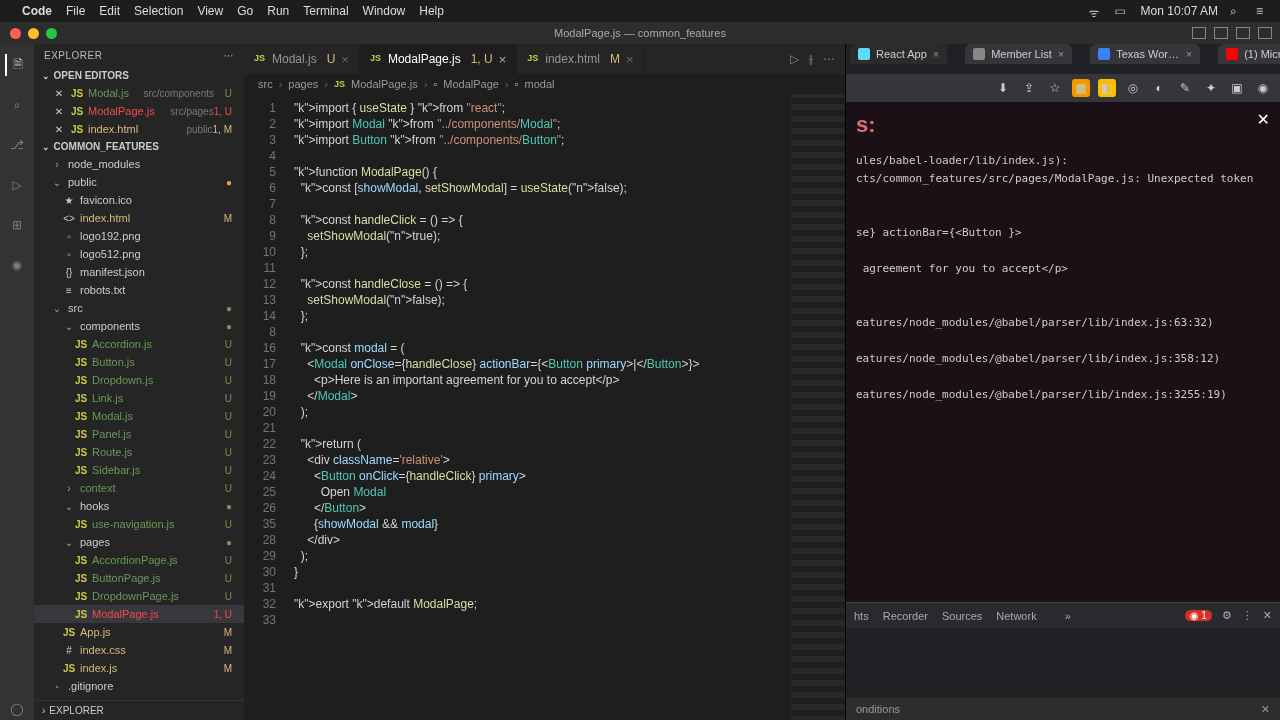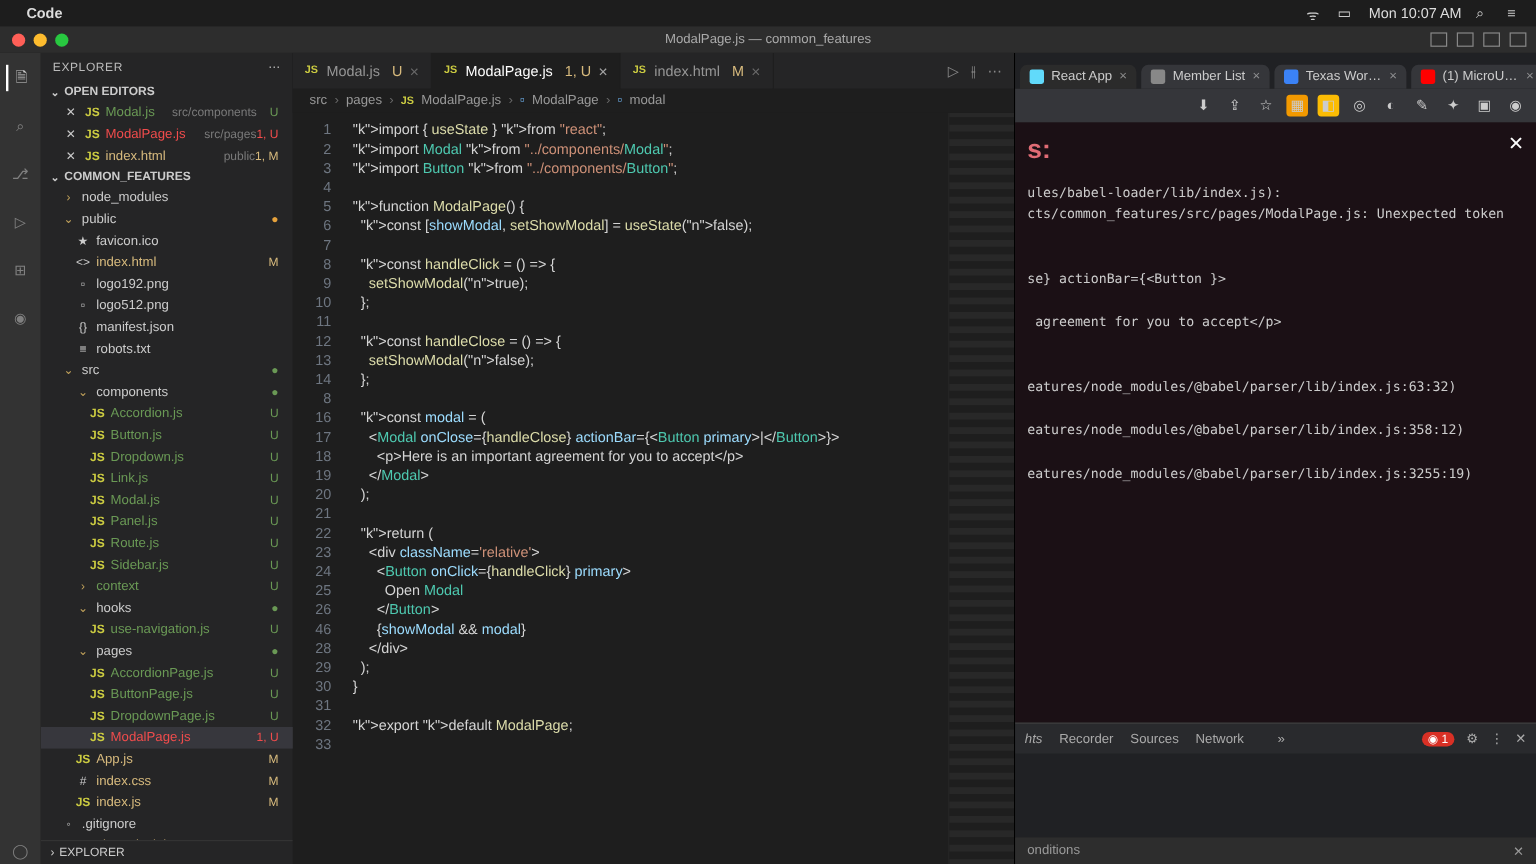--- a/index.html
+++ b/index.html
@@ -66,21 +66,21 @@
 .lines { flex:1; padding:6px 0 0 8px; white-space:pre; color:#d4d4d4; }
 .lines div { height:16px; }
 .minimap { width:55px; background:#1e1e1e; border-left:1px solid #2a2a2a; opacity:.5; background-image:linear-gradient(#333 6px, transparent 6px); background-size:100% 12px; background-position:0 10px; } 
 .s { color:#ce9178; } 
 .f { color:#dcdcaa; } 
 .v { color:#9cdcfe; } 
 .c { color:#4ec9b0; } 
 
 
 .browser { width:435px; background:#2b2b2b; display:flex; flex-direction:column; border-left:1px solid #000; }
-.btabs { height:30px; background:#202124; display:flex; align-items:flex-end; padding:0 4px; gap:4px; }
+.btabs { height:30px; background:#202124; display:flex; align-items:flex-start; padding:0 4px; gap:18px; }
 .btab { display:flex; align-items:center; gap:6px; padding:4px 8px; background:#35363a; border-radius:6px 6px 0 0; font-size:11px; color:#ccc; max-width:110px; }
 .btab.first { background:#2b2b2b; }
 .btab .fav { width:12px; height:12px; border-radius:2px; flex-shrink:0; }
 .btab .title { overflow:hidden; text-overflow:ellipsis; white-space:nowrap; flex:1; }
 .btab .x { opacity:.6; }
 .btoolbar { height:28px; background:#35363a; display:flex; align-items:center; padding:0 8px; gap:8px; justify-content:flex-end; }
 .btoolbar .ticon { width:18px; height:18px; border-radius:3px; display:flex; align-items:center; justify-content:center; font-size:12px; }
 .bcontent { flex:1; background:#1b1015; position:relative; padding:10px; overflow:hidden; }
 .err-heading { color:#e06c75; font-size:22px; font-weight:600; margin-bottom:14px; }
 .close-x { position:absolute; top:8px; right:10px; color:#fff; font-size:16px; }
@@ -99,20 +99,21 @@
 
 .layout-icons { position:absolute; right:8px; display:flex; gap:8px; color:#888; }
 .layout-icons span { width:14px; height:12px; border:1px solid #888; display:inline-block; }
 </style>
 </head>
 <body>
 
 <div class="menubar">
   <span class="apple"></span>
   <span class="app">Code</span>
+  <span id="menu-items"><span class="menu-item">File</span><span class="menu-item">Edit</span><span class="menu-item">Selection</span><span class="menu-item">View</span><span class="menu-item">Go</span><span class="menu-item">Run</span><span class="menu-item">Terminal</span><span class="menu-item">Window</span><span class="menu-item">Help</span></span>
   <div class="right">
     <span class="icon-sm">ᯤ</span>
     <span class="icon-sm">▭</span>
     <span>Mon 10:07 AM</span>
     <span class="icon-sm">⌕</span>
     <span class="icon-sm">≡</span>
   </div>
 </div>
 
 <div class="titlebar">
@@ -430,21 +431,21 @@
           <div>17</div>
           <div>18</div>
           <div>19</div>
           <div>20</div>
           <div>21</div>
           <div>22</div>
           <div>23</div>
           <div>24</div>
           <div>25</div>
           <div>26</div>
-          <div>46</div>
+          <div>35</div>
           <div>28</div>
           <div>29</div>
           <div>30</div>
           <div>31</div>
           <div>32</div>
           <div>33</div>
         </div>
       <div class="lines" id="lines"><div><span class="&lt;span">"k"</span>&gt;import { <span class="f">useState</span> } <span class="&lt;span">"k"</span>&gt;from <span class="s">"react"</span>;</div><div><span class="&lt;span">"k"</span>&gt;import <span class="c">Modal</span> <span class="&lt;span">"k"</span>&gt;from <span class="s">"../components/<span class="c">Modal</span>"</span>;</div><div><span class="&lt;span">"k"</span>&gt;import <span class="c">Button</span> <span class="&lt;span">"k"</span>&gt;from <span class="s">"../components/<span class="c">Button</span>"</span>;</div><div>&nbsp;</div><div><span class="&lt;span">"k"</span>&gt;function <span class="f">ModalPage</span>() {</div><div>  <span class="&lt;span">"k"</span>&gt;const [<span class="v">showModal</span>, <span class="f">setShowModal</span>] = <span class="f">useState</span>(<span class="&lt;span">"n"</span>&gt;false);</div><div>&nbsp;</div><div>  <span class="&lt;span">"k"</span>&gt;const <span class="f">handleClick</span> = () =&gt; {</div><div>    <span class="f">setShowModal</span>(<span class="&lt;span">"n"</span>&gt;true);</div><div>  };</div><div>&nbsp;</div><div>  <span class="&lt;span">"k"</span>&gt;const <span class="f">handleClose</span> = () =&gt; {</div><div>    <span class="f">setShowModal</span>(<span class="&lt;span">"n"</span>&gt;false);</div><div>  };</div><div>&nbsp;</div><div>  <span class="&lt;span">"k"</span>&gt;const <span class="v">modal</span> = (</div><div>    &lt;<span class="c">Modal</span> <span class="v">onClose</span>={<span class="f">handleClose</span>} <span class="v">actionBar</span>={&lt;<span class="c">Button</span> <span class="v">primary</span>&gt;|&lt;/<span class="c">Button</span>&gt;}&gt;</div><div>      &lt;p&gt;Here is an important agreement for you to accept&lt;/p&gt;</div><div>    &lt;/<span class="c">Modal</span>&gt;</div><div>  );</div><div>&nbsp;</div><div>  <span class="&lt;span">"k"</span>&gt;return (</div><div>    &lt;div <span class="v">className</span>=<span class="s">'relative'</span>&gt;</div><div>      &lt;<span class="c">Button</span> <span class="v">onClick</span>={<span class="f">handleClick</span>} <span class="v">primary</span>&gt;</div><div>        Open <span class="c">Modal</span></div><div>      &lt;/<span class="c">Button</span>&gt;</div><div>      {<span class="v">showModal</span> &amp;&amp; <span class="v">modal</span>}</div><div>    &lt;/div&gt;</div><div>  );</div><div>}</div><div>&nbsp;</div><div><span class="&lt;span">"k"</span>&gt;export <span class="&lt;span">"k"</span>&gt;default <span class="f">ModalPage</span>;</div><div>&nbsp;</div></div>
       <div class="minimap"></div>
     </div>
@@ -498,21 +499,21 @@
  agreement for you to accept&lt;/p&gt;
 
 
 eatures/node_modules/@babel/parser/lib/index.js:63:32)
 
 eatures/node_modules/@babel/parser/lib/index.js:358:12)
 
 eatures/node_modules/@babel/parser/lib/index.js:3255:19)</div>
     </div>
     <div class="devtools-tabs">
-      <span id="dt-tabs"><span style="margin-right: 14px; font-style: italic;">hts</span><span style="margin-right: 14px;">Recorder</span><span style="margin-right: 14px;">Sources</span><span style="margin-right: 14px; text-align: right;">Network</span></span>
+      <span id="dt-tabs"><span style="margin-right: 14px;">hts</span><span style="margin-right: 14px;">Recorder</span><span style="margin-right: 14px;">Sources</span><span style="margin-right: 14px; text-align: right;">Network</span></span>
       <span>»</span>
       <div class="right-group">
         <span class="badge-err">◉ <span>1</span></span>
         <span>⚙</span>
         <span>⋮</span>
         <span>✕</span>
       </div>
     </div>
     <div class="console-area"></div>
     <div class="footer-strip">

